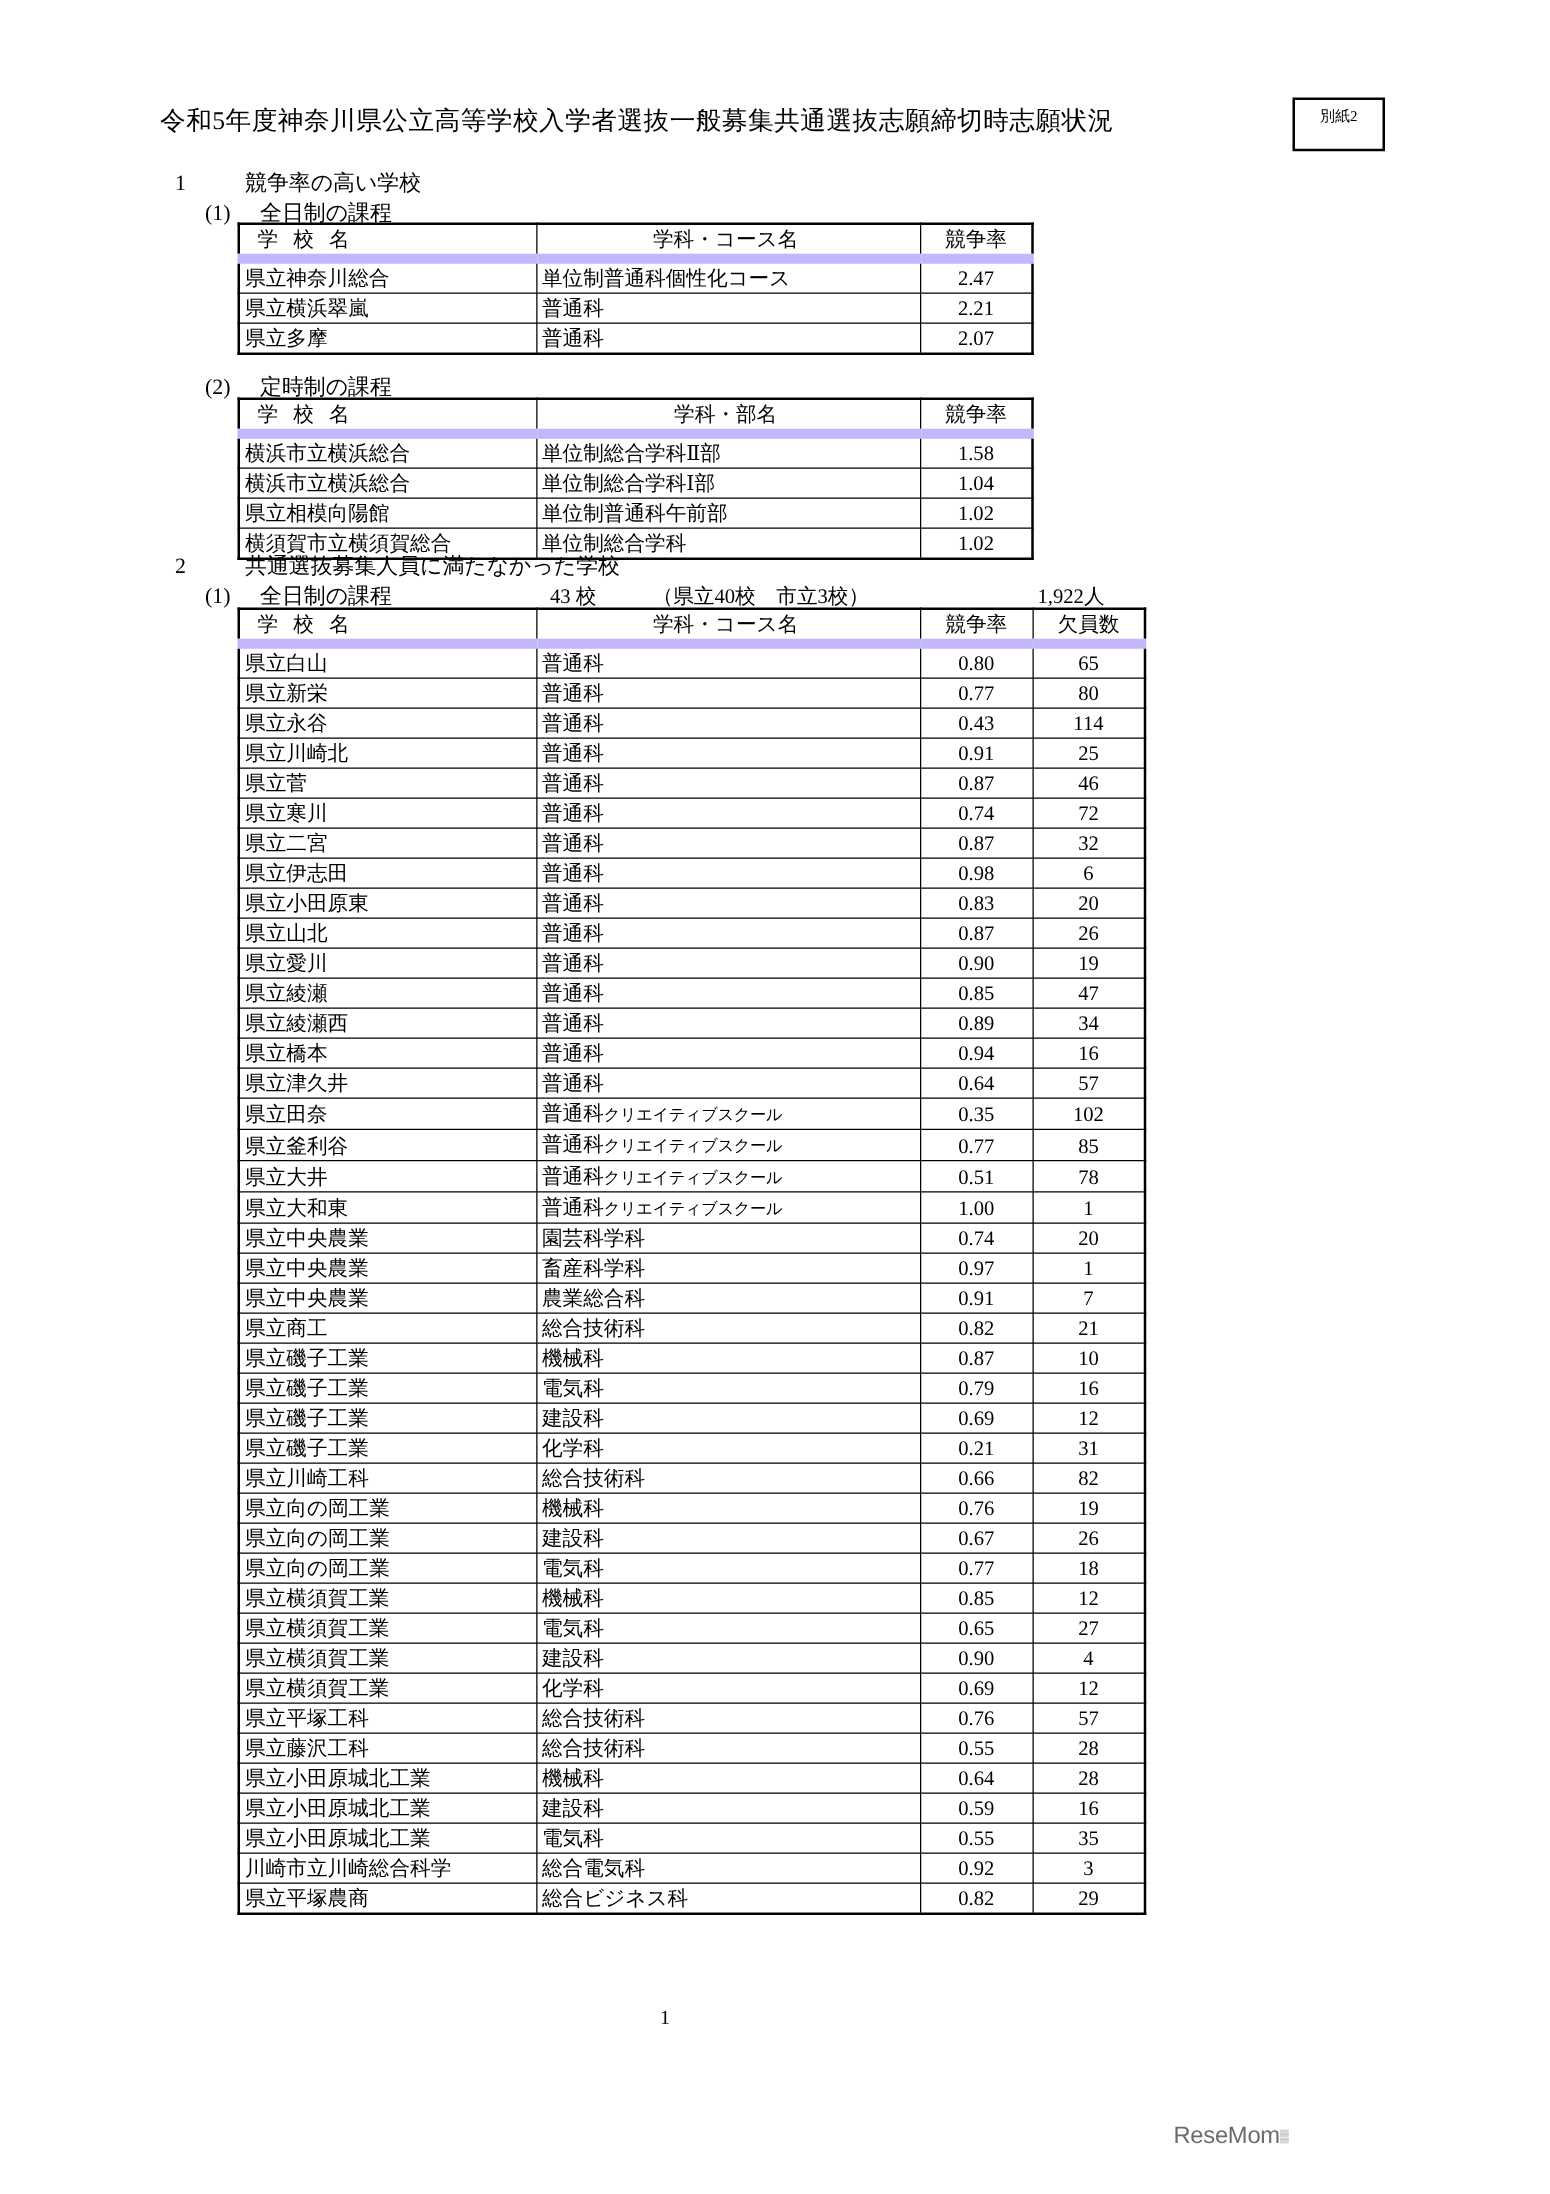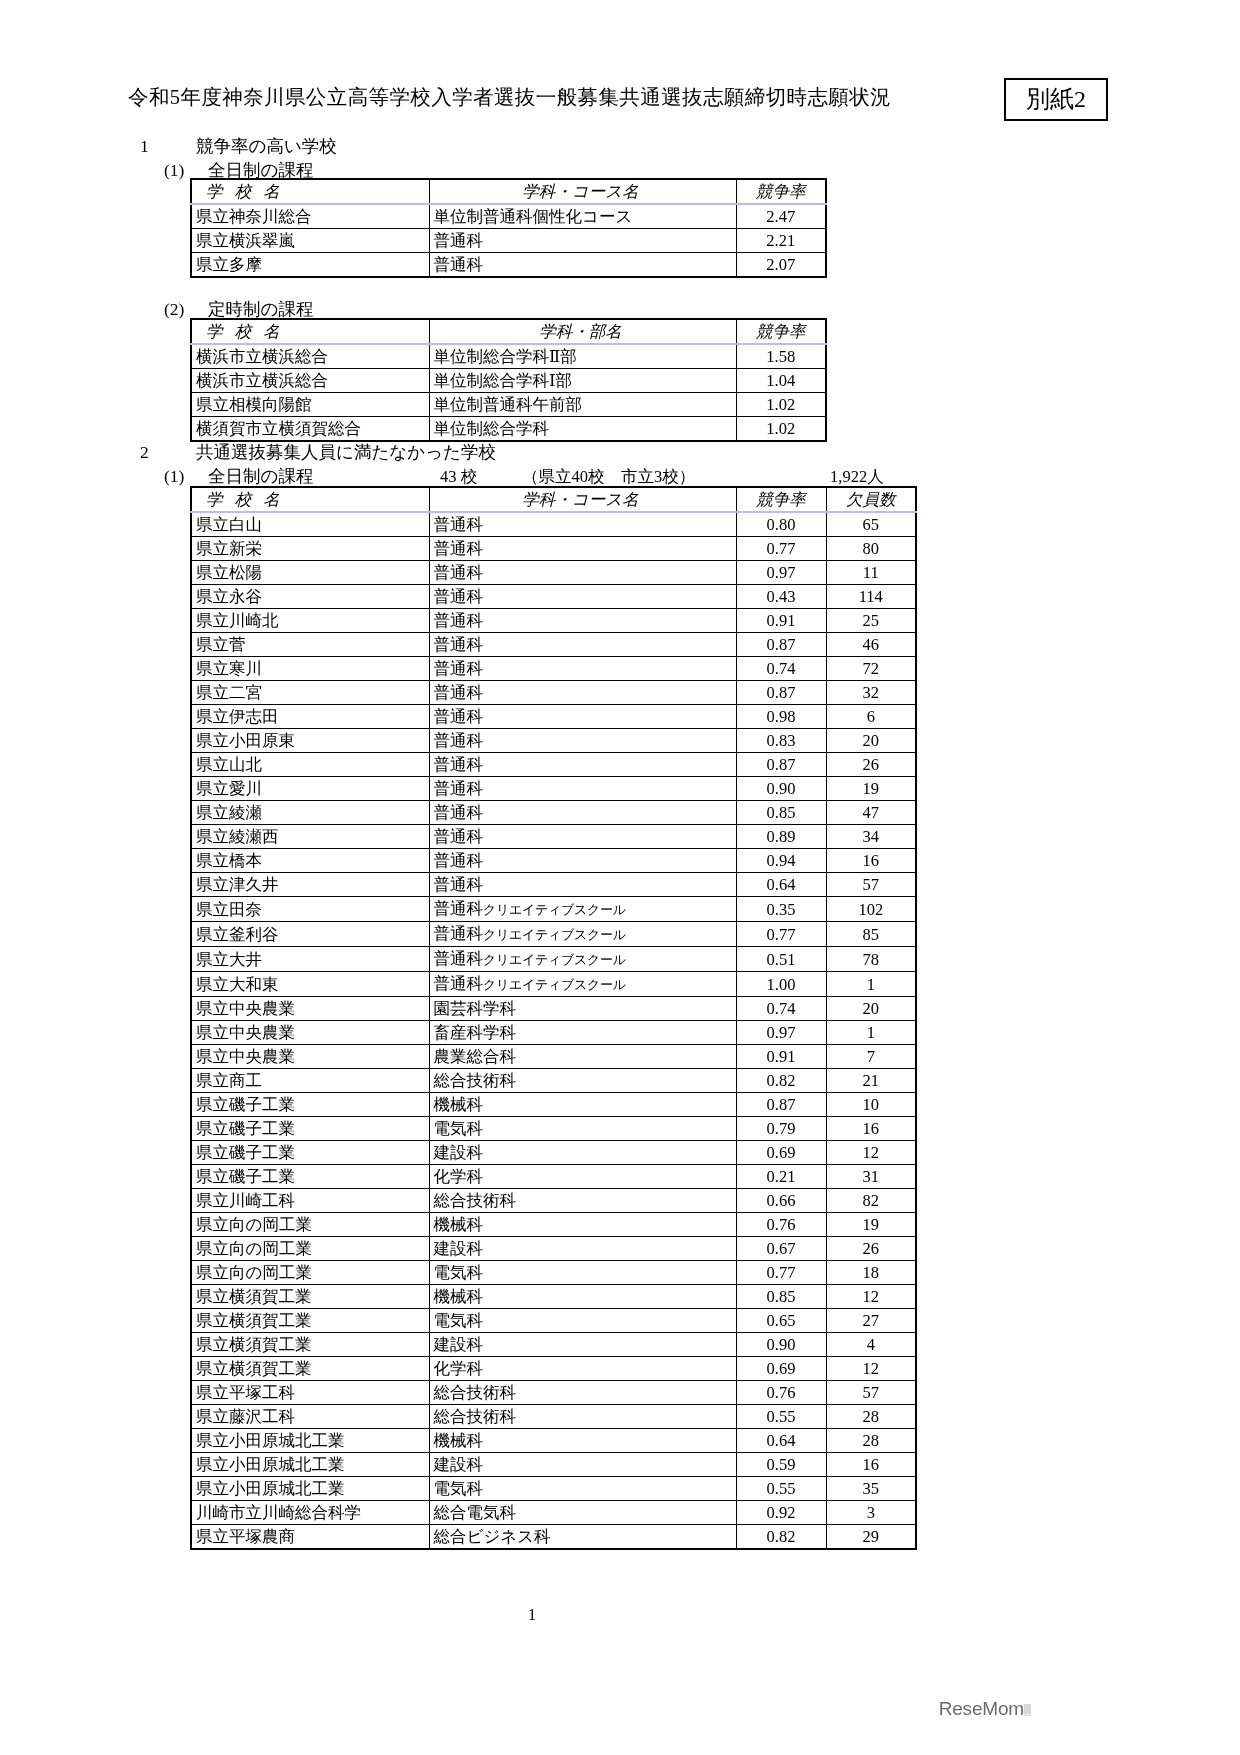--- a/index.html
+++ b/index.html
@@ -37,22 +37,22 @@
   }
   .doc-title {
     font-size: 20.5px;
     letter-spacing: 0.4px;
     white-space: nowrap;
     line-height: 1.2;
     padding-top: 5px;
   }
   .tag-box {
     border: 2px solid #000;
-    padding: 7px 20px 8px 20px;
-    font-size: 24px;
+    padding: 7px 20px 20px 20px;
+    font-size: 12px;
     line-height: 1;
     margin-top: -2px;
     margin-right: 10px;
     white-space: nowrap;
   }
 
   
   .sec-num {
     position: absolute;
     font-size: 17.5px;
@@ -104,21 +104,21 @@
     text-align: center;
     padding-left: 0;
   }
   table.tbl td.c-school { text-align: left; }
   table.tbl td.c-course { text-align: left; }
   table.tbl td.c-ratio  { text-align: center; font-family: Liberation Serif, serif; }
   table.tbl td.c-short  { text-align: center; }
 
   
   table.tbl { border: 2px solid #000; }
-  table.tbl thead th { border-bottom: 2px solid #c4b5fd; border-top: 1px solid #000; font-style: italic; }
+  table.tbl thead th { border-bottom: 8px solid #c4b5fd; border-top: 1px solid #000; }
 
   
   .t-a { width: 635px; }
   .t-a col.w1 { width: 238px; }
   .t-a col.w2 { width: 307px; }
   .t-a col.w3 { width: 90px; }
 
   
   .t-b { width: 725px; }
   .t-b col.w1 { width: 238px; }
@@ -278,26 +278,20 @@
           <td class="c-ratio">0.80</td>
           <td class="c-short">65</td>
         </tr>
         <tr>
           <td class="c-school">県立新栄</td>
           <td class="c-course"><span>普通科</span></td>
           <td class="c-ratio">0.77</td>
           <td class="c-short">80</td>
         </tr>
         <tr>
-          <td class="c-school">県立松陽</td>
-          <td class="c-course"><span>普通科</span></td>
-          <td class="c-ratio">0.97</td>
-          <td class="c-short">11</td>
-        </tr>
-        <tr>
           <td class="c-school">県立永谷</td>
           <td class="c-course"><span>普通科</span></td>
           <td class="c-ratio">0.43</td>
           <td class="c-short">114</td>
         </tr>
         <tr>
           <td class="c-school">県立川崎北</td>
           <td class="c-course"><span>普通科</span></td>
           <td class="c-ratio">0.91</td>
           <td class="c-short">25</td>

